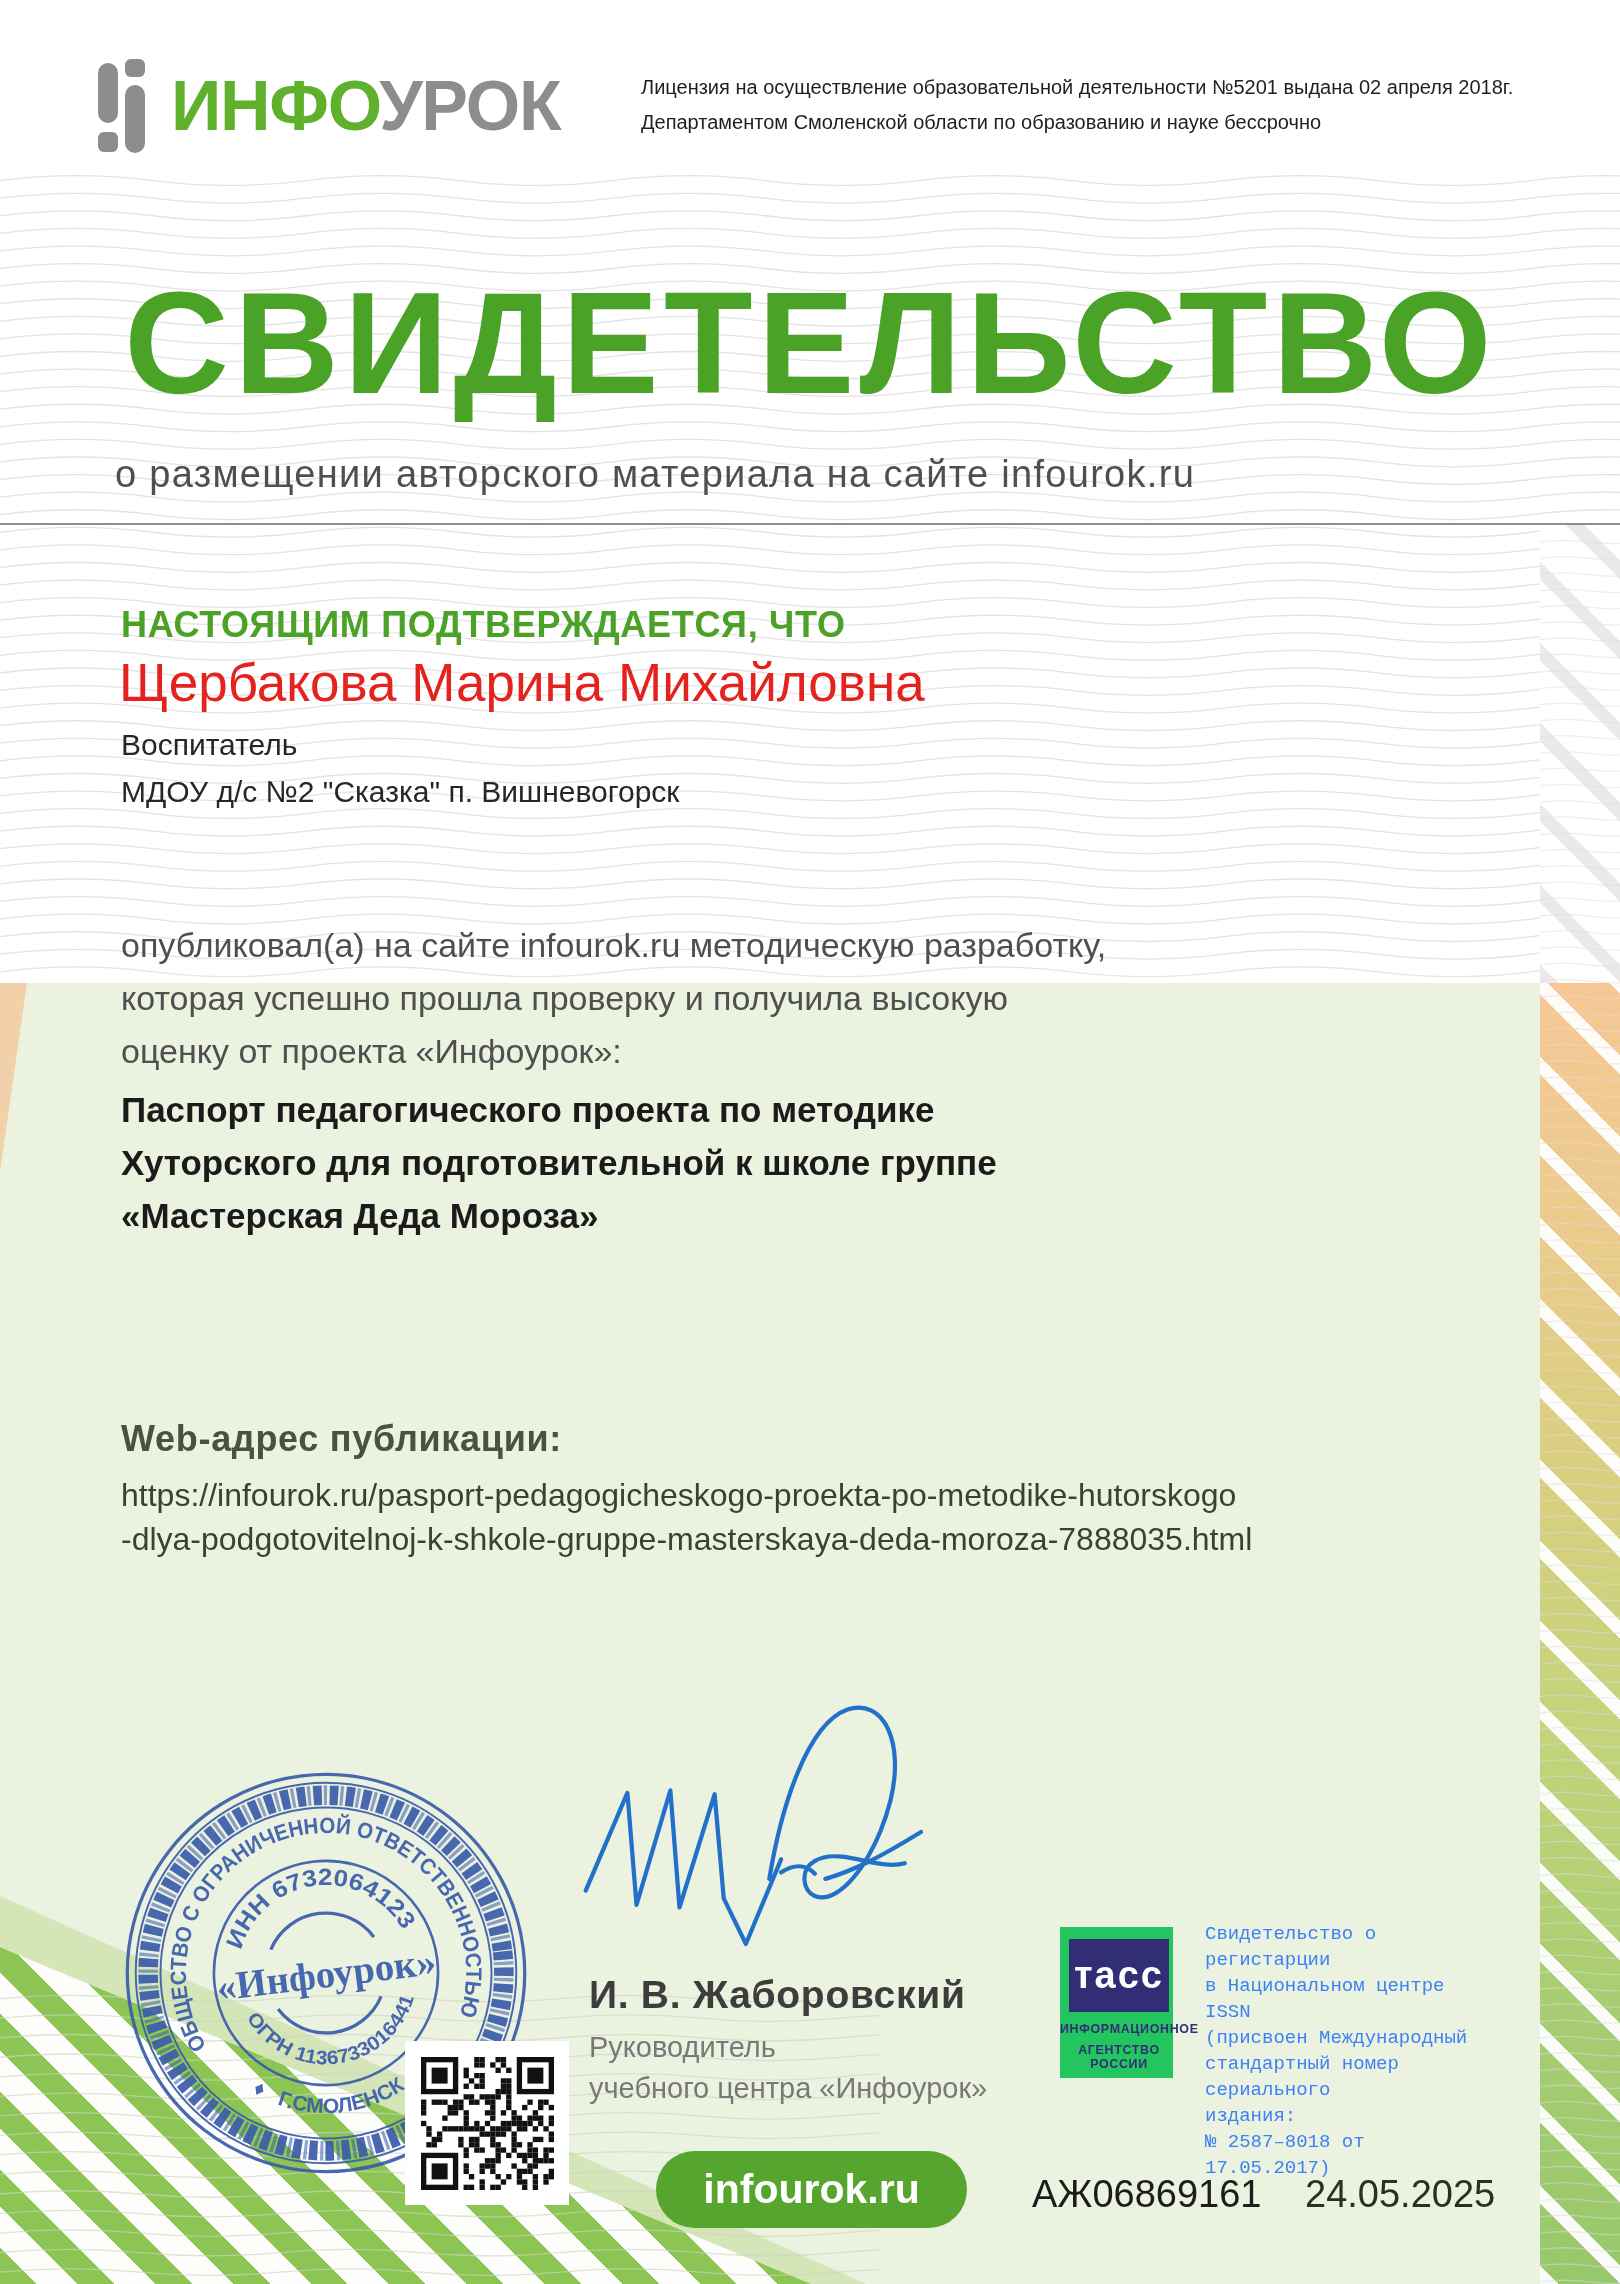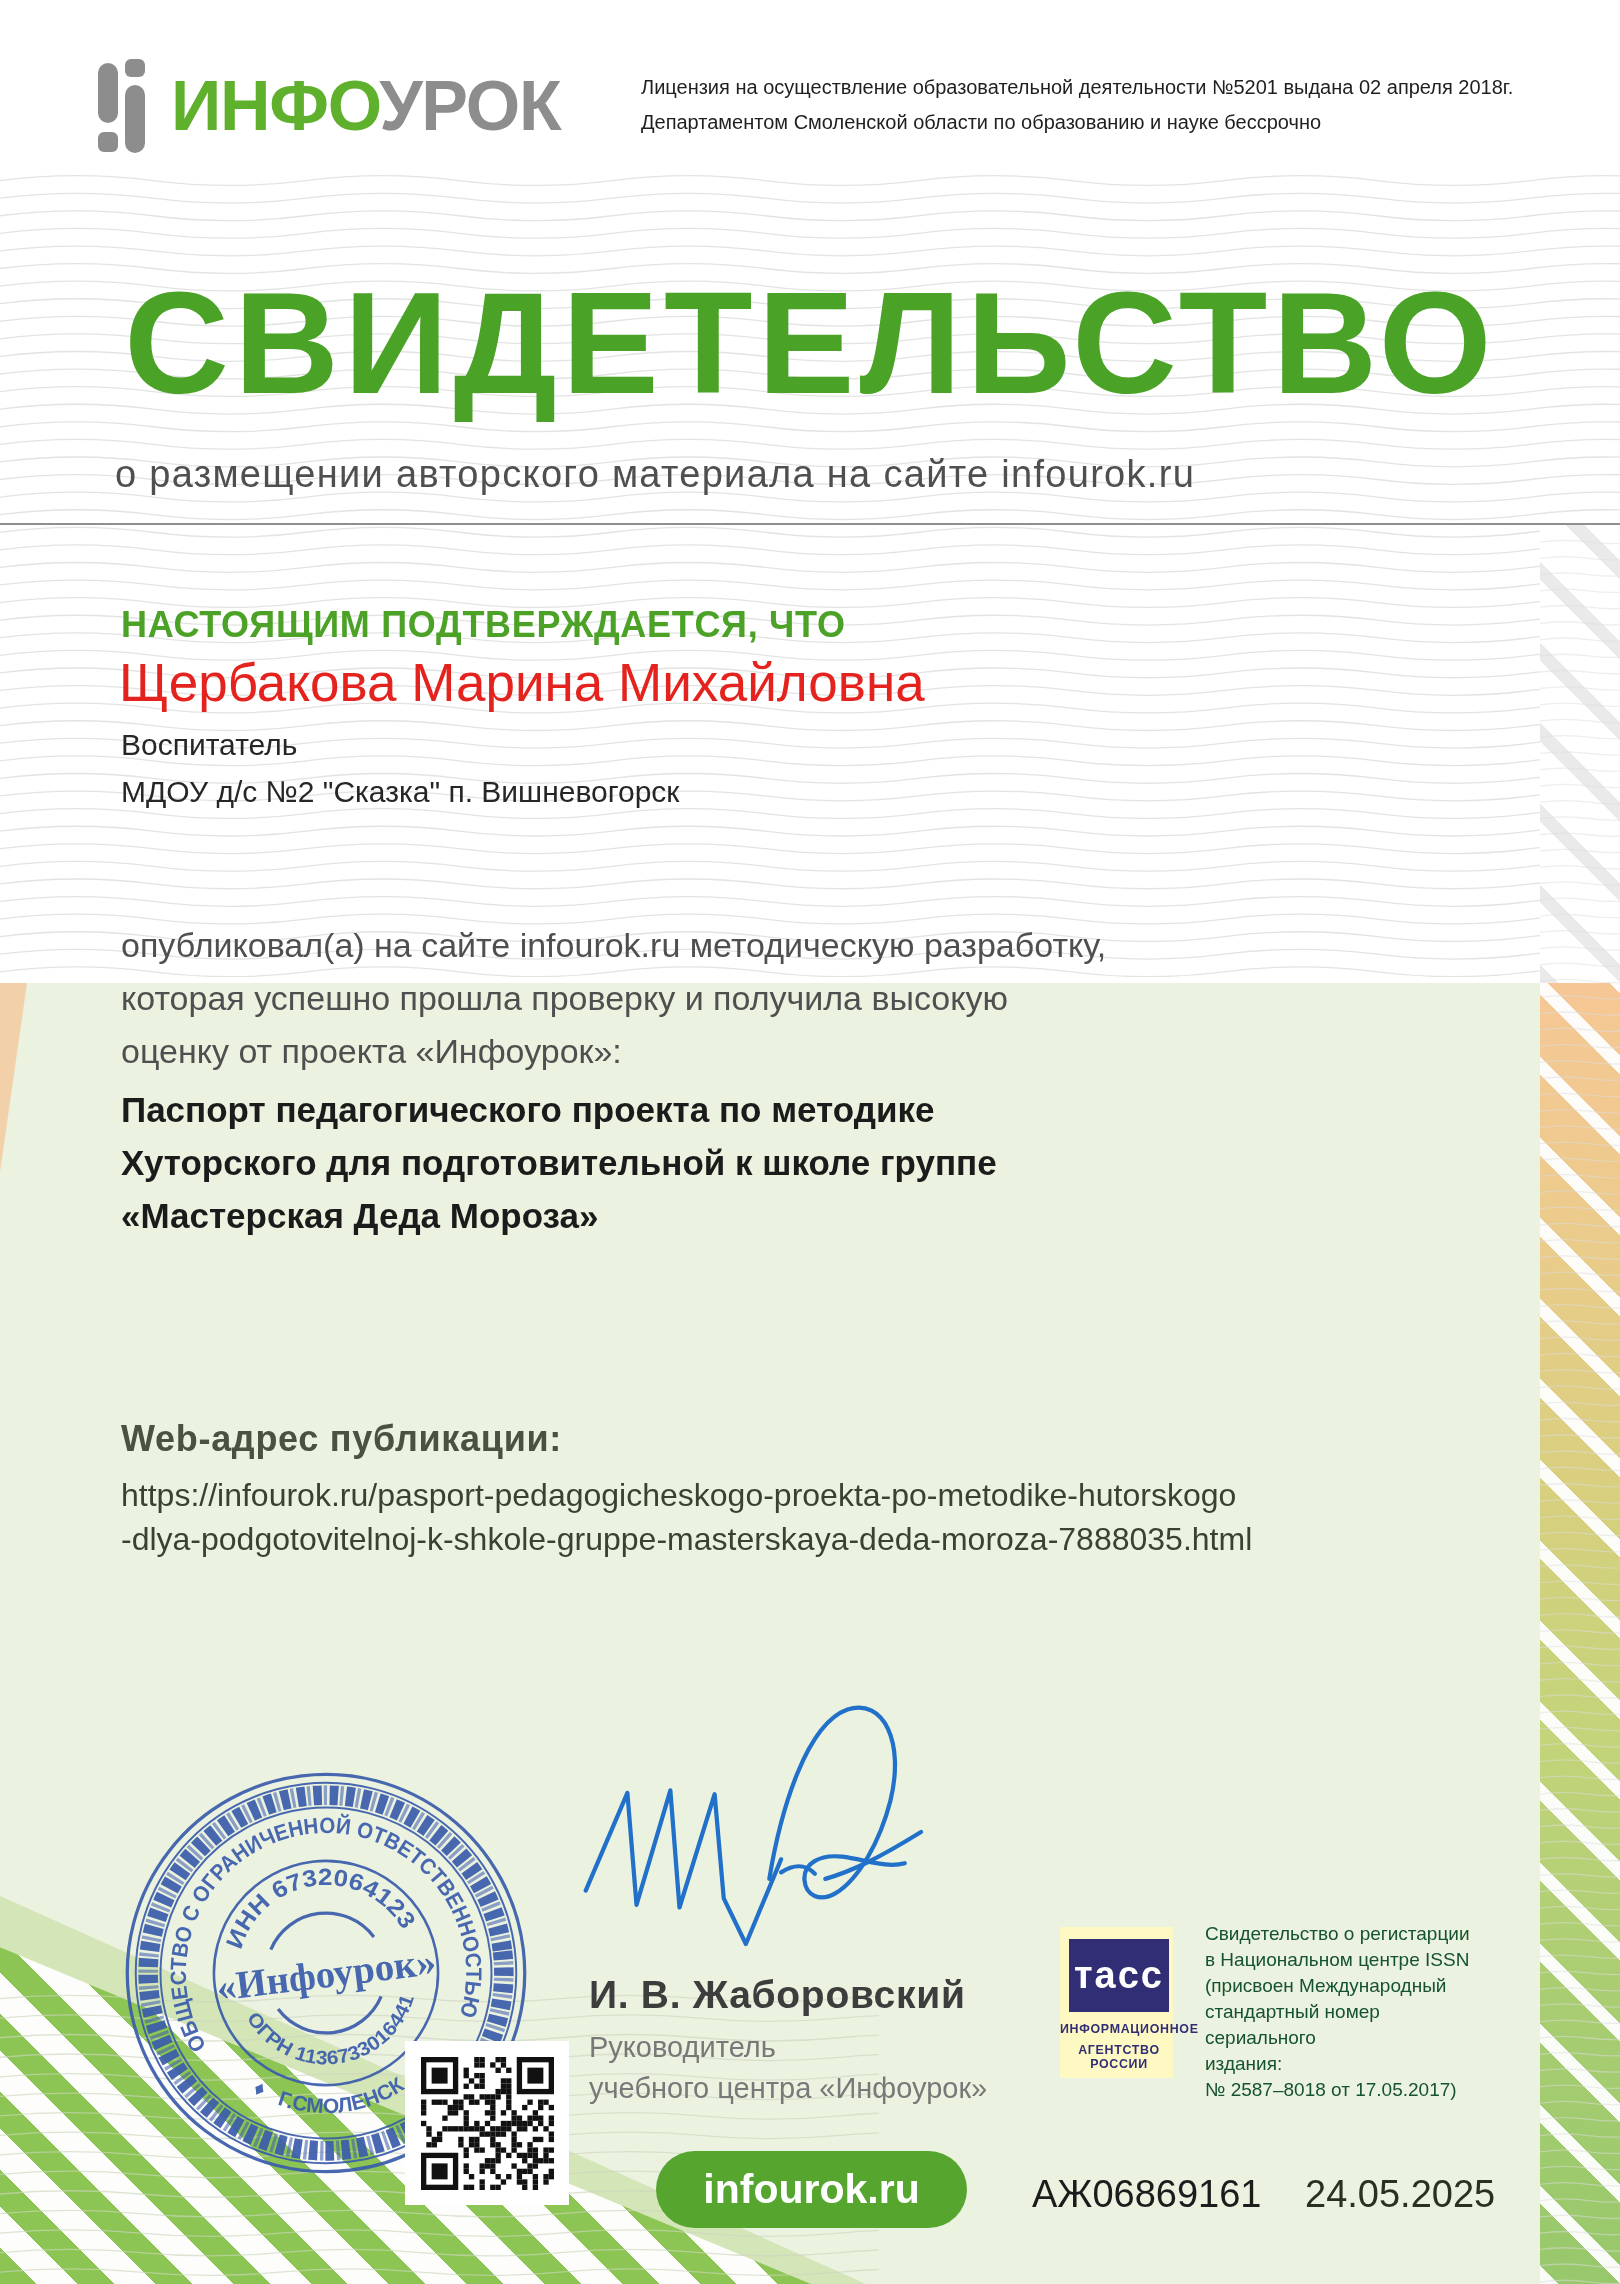--- a/index.html
+++ b/index.html
@@ -58,26 +58,26 @@
 
   
   .stamp{left:111px;top:1758px;width:430px;height:430px;opacity:.92;}
   .qr-card{left:405px;top:2041px;width:164px;height:164px;background:#ffffff;}
   .qr-card svg{margin:15.6px;}
   .sig-svg{left:566px;top:1664px;width:378px;height:306px;}
   .sig-name{left:589px;top:1973px;font-size:39px;font-weight:600;color:#3d3d3d;letter-spacing:0.7px;white-space:nowrap;}
   .sig-role1{left:589px;top:2031px;font-size:29px;color:#787878;}
   .sig-role2{left:589px;top:2072px;font-size:29px;color:#787878;white-space:nowrap;}
 
-  .tass-card{left:1060px;top:1927px;width:113px;height:151px;background:#fef9c3;}
+  .tass-card{left:1060px;top:1927px;width:113px;height:151px;background:#22c55e;}
   .tass-sq{position:absolute;left:9px;top:11.7px;width:100px;height:73px;background:#312e75;
            color:#ffffff;font-size:38px;font-weight:700;letter-spacing:2px;text-align:center;line-height:73px;}
   .tass-l1{position:absolute;left:0;top:95px;width:118px;text-align:center;font-size:12.4px;font-weight:700;color:#312e75;letter-spacing:0.7px;}
   .tass-l2{position:absolute;left:0;top:116px;width:118px;text-align:center;font-size:12.4px;font-weight:700;color:#312e75;letter-spacing:0.7px;}
-  .issn{left:1205px;top:1921px;width:286px;font-size:19px;line-height:26px;color:#14532d;}
+  .issn{left:1205px;top:1921px;width:286px;font-size:19px;line-height:26px;color:#3b82f6;font-family:Liberation Mono, monospace;}
 
   
   .site-button{left:656px;top:2151px;width:311px;height:77px;border-radius:39px;background:#55a52e;
                color:#ffffff;font-size:41px;font-weight:700;text-align:center;line-height:76px;}
   .cert-number{left:1032px;top:2173px;font-size:38px;color:#1c1c1c;white-space:nowrap;}
   .cert-date{left:1305px;top:2173px;font-size:38px;color:#283222;white-space:nowrap;}
 </style>
 </head>
 <body>
 

